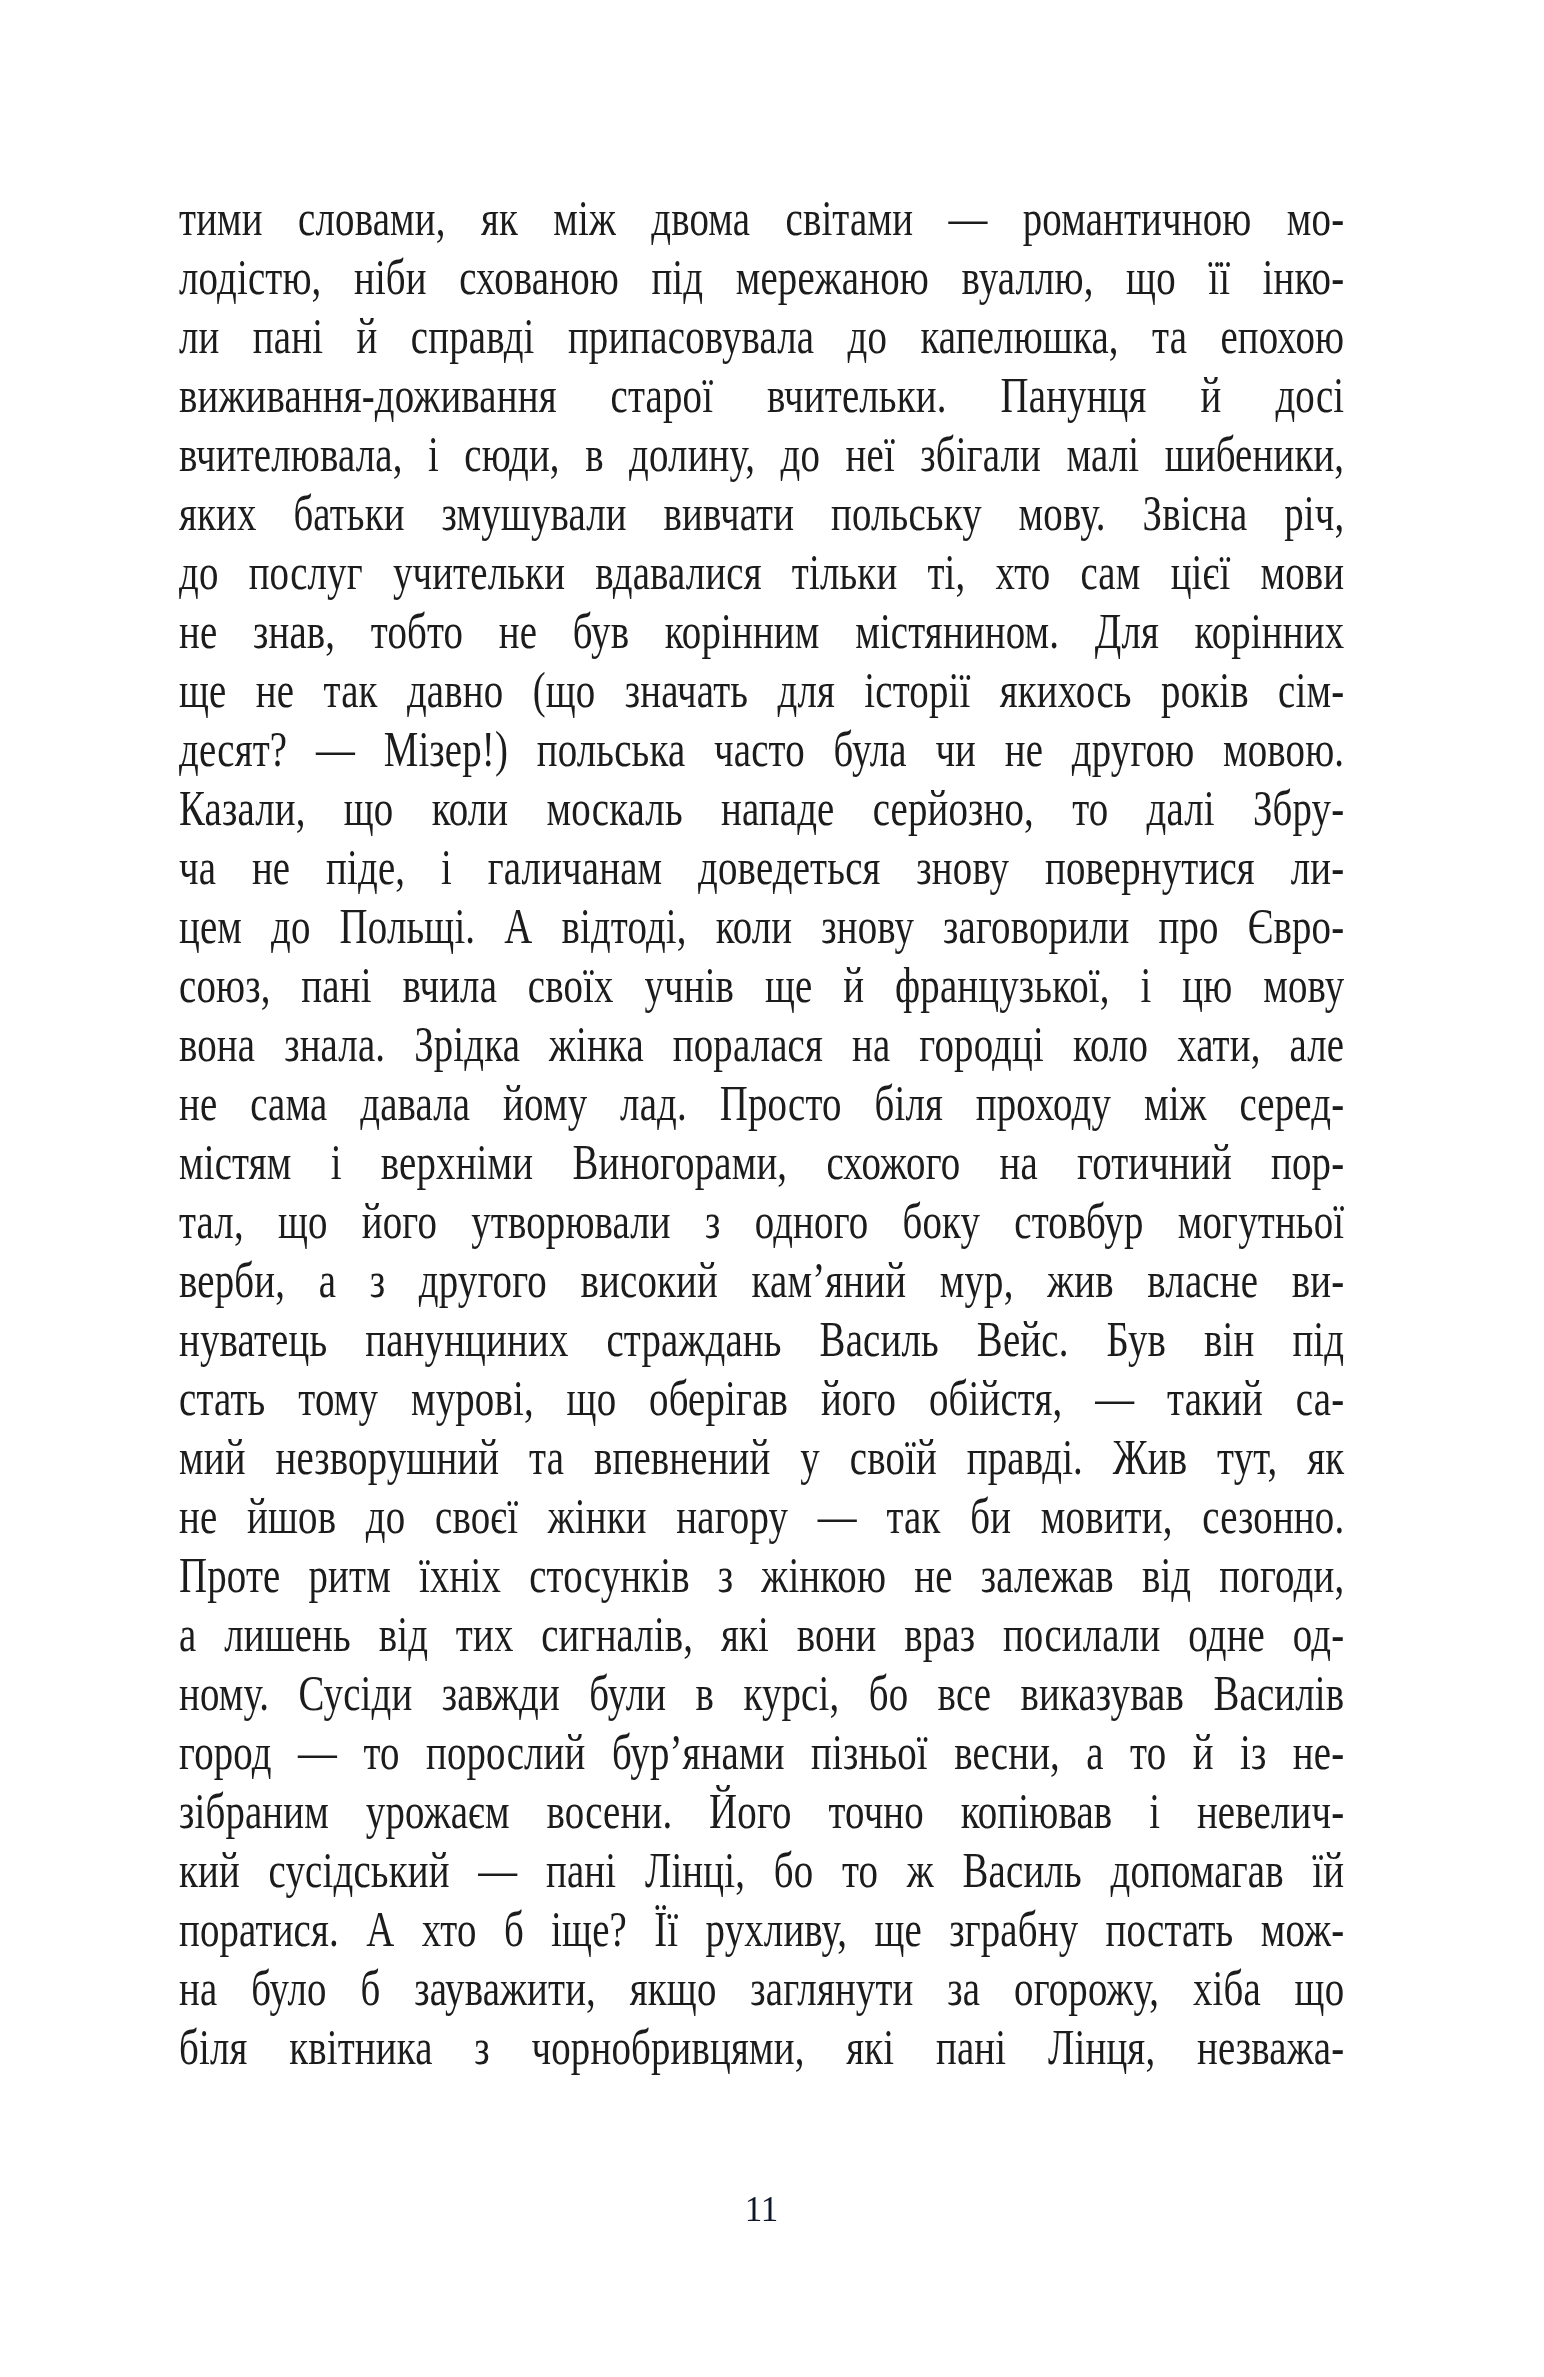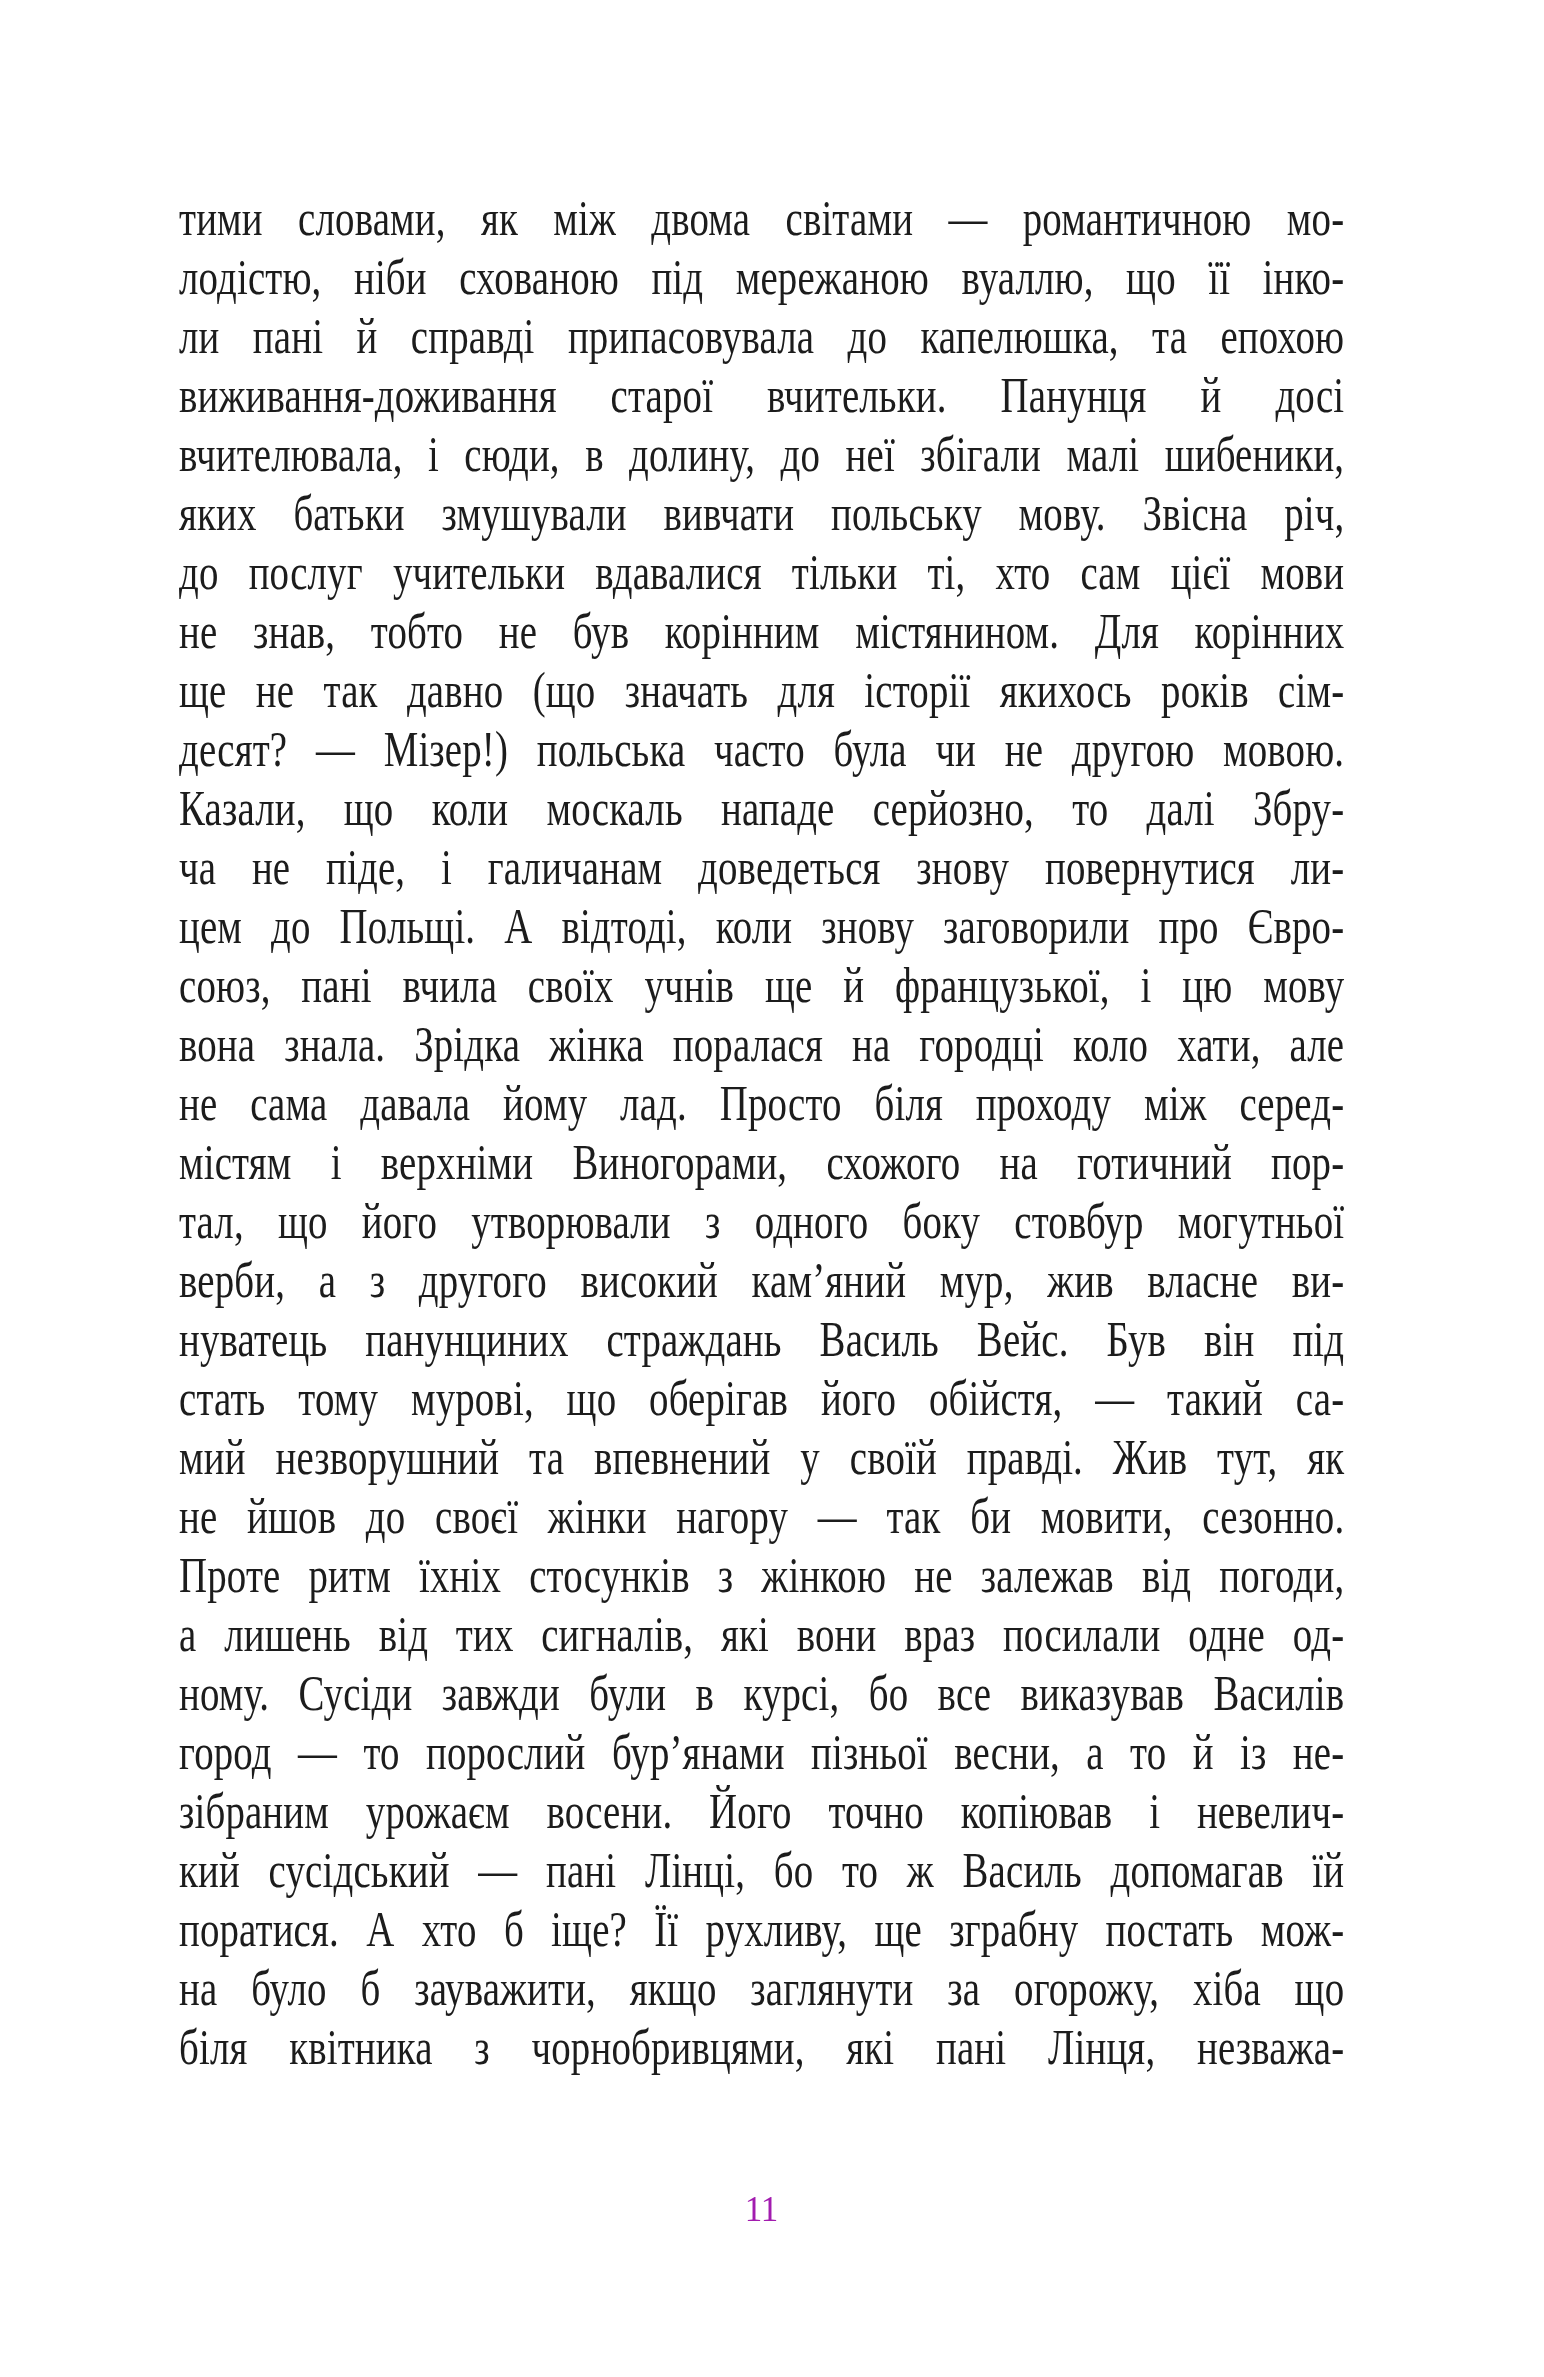--- a/index.html
+++ b/index.html
@@ -46,21 +46,21 @@
     white-space: normal;
   }
   .page-number {
     position: absolute;
     left: 179px;
     top: 2192px;
     width: 1165px;
     text-align: center;
     font-size: 35px;
     line-height: 35px;
-    color: #a21caf;
+    color: #0f172a;
   }
 </style>
 </head>
 <body>
 
 <div class="page">
   <div class="text-block">
     <div class="text-scale">
         <div class="text-line">тими словами, як між двома світами — романтичною мо-</div>
         <div class="text-line">лодістю, ніби схованою під мережаною вуаллю, що її інко-</div>

